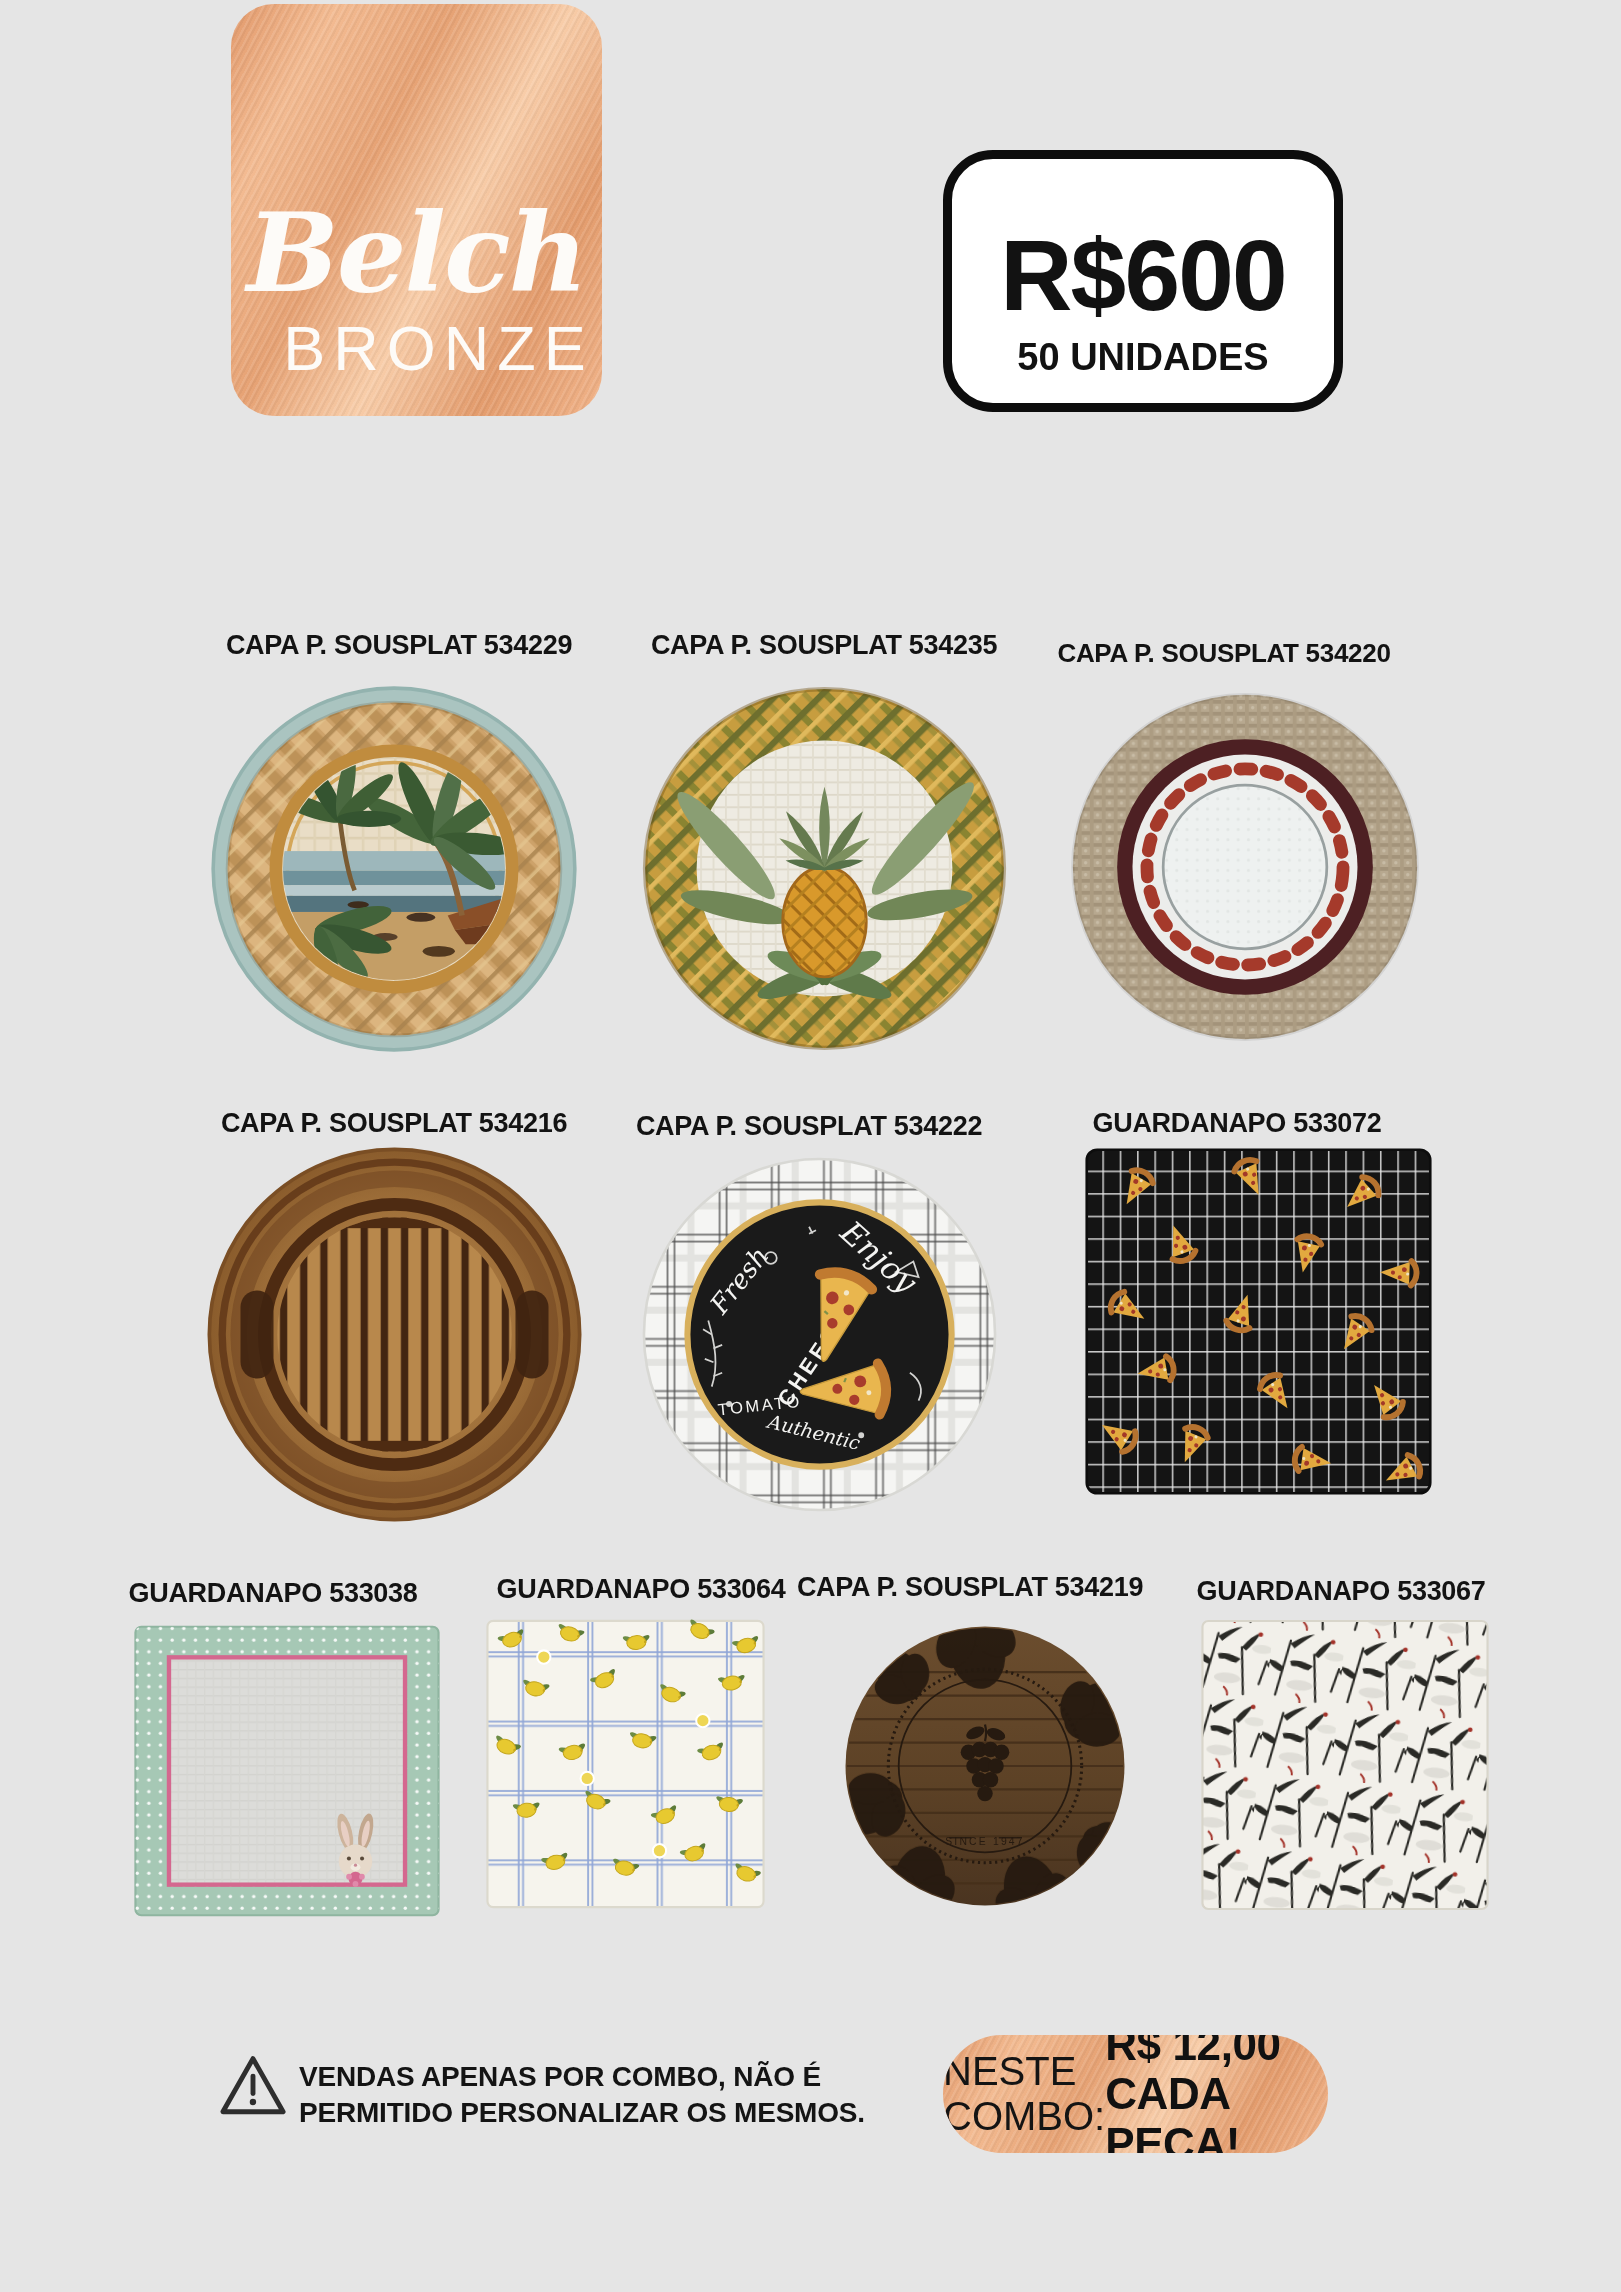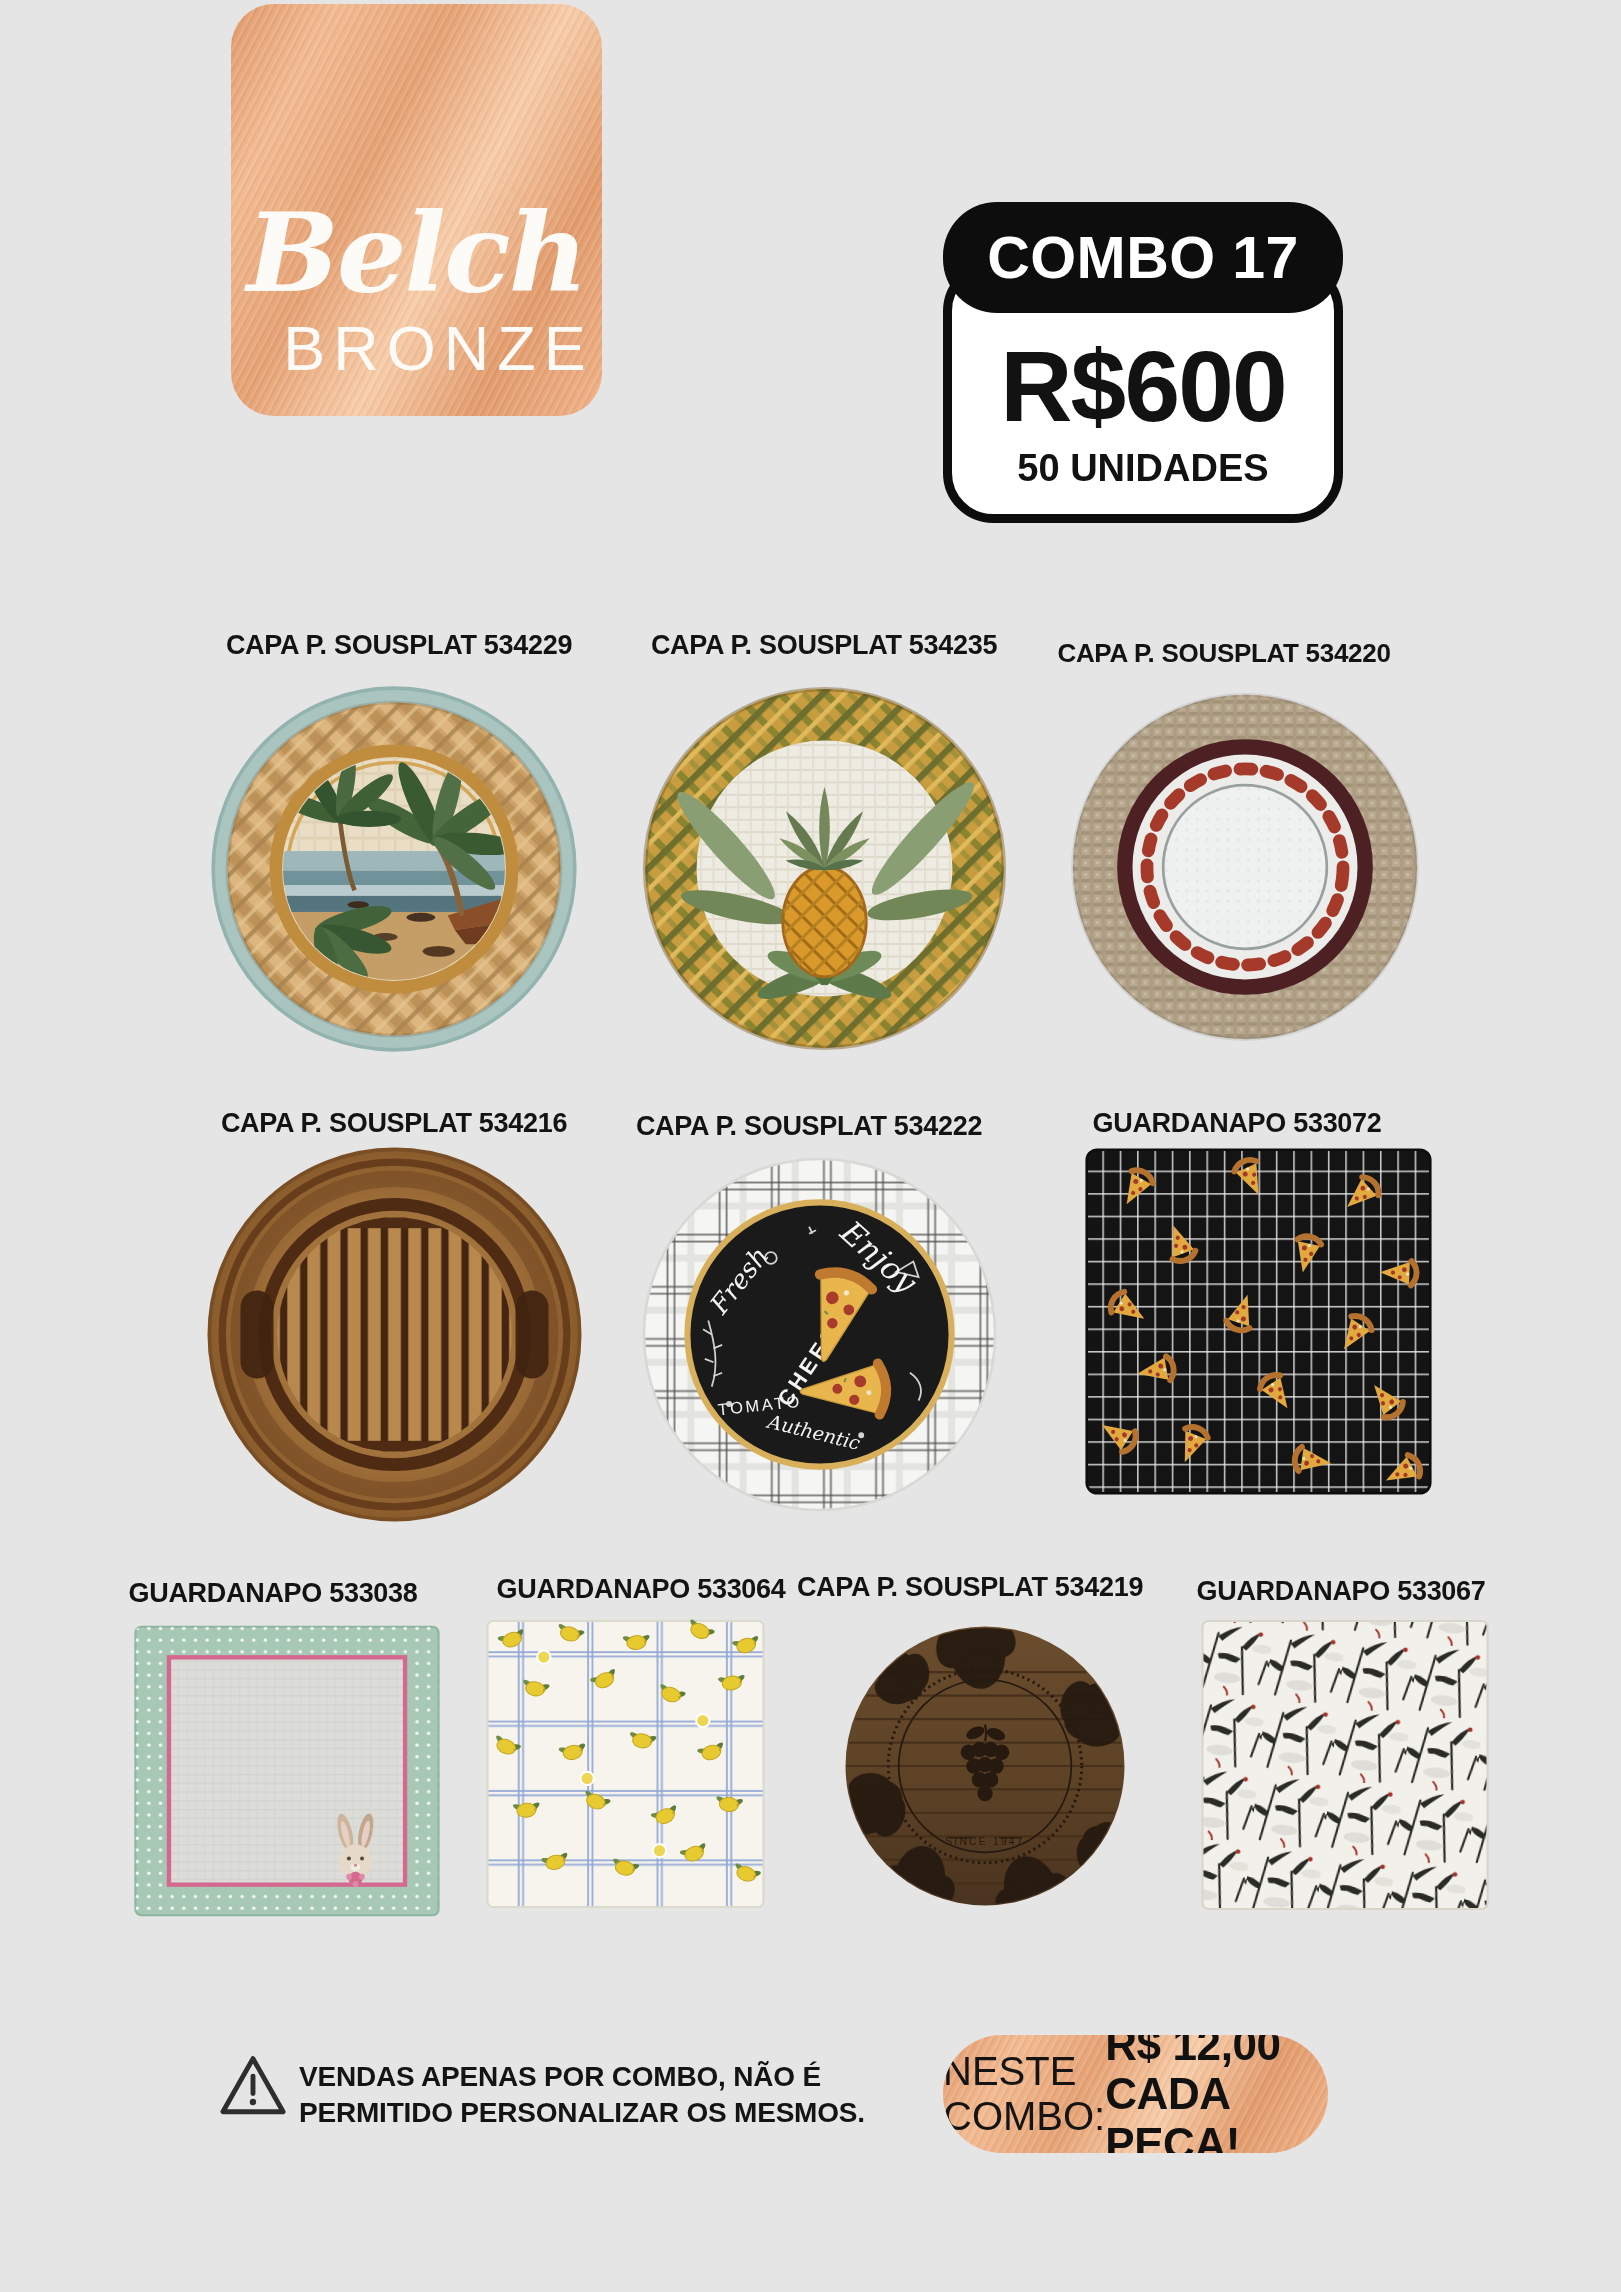--- a/index.html
+++ b/index.html
@@ -55,23 +55,20 @@
 <body>
 
 <div class="canvas">
 
   <div class="copper logo">
     <div class="script">Belch</div>
     <div class="caps">BRONZE</div>
   </div>
 
   <div class="badge">
-    <div class="badge-pill">
-      <span>COMBO 17</span>
-    </div>
     <div class="badge-box">
       <div class="badge-price">R$600</div>
       <div class="badge-units">50 UNIDADES</div>
     </div>
   </div>
 
   <div class="plabel" style="left:399px; top:630px;">CAPA P. SOUSPLAT 534229</div>
   <div class="plabel" style="left:824px; top:630px;">CAPA P. SOUSPLAT 534235</div>
   <div class="plabel" style="left:1224px; top:638px; font-size:26px;">CAPA P. SOUSPLAT 534220</div>
 

